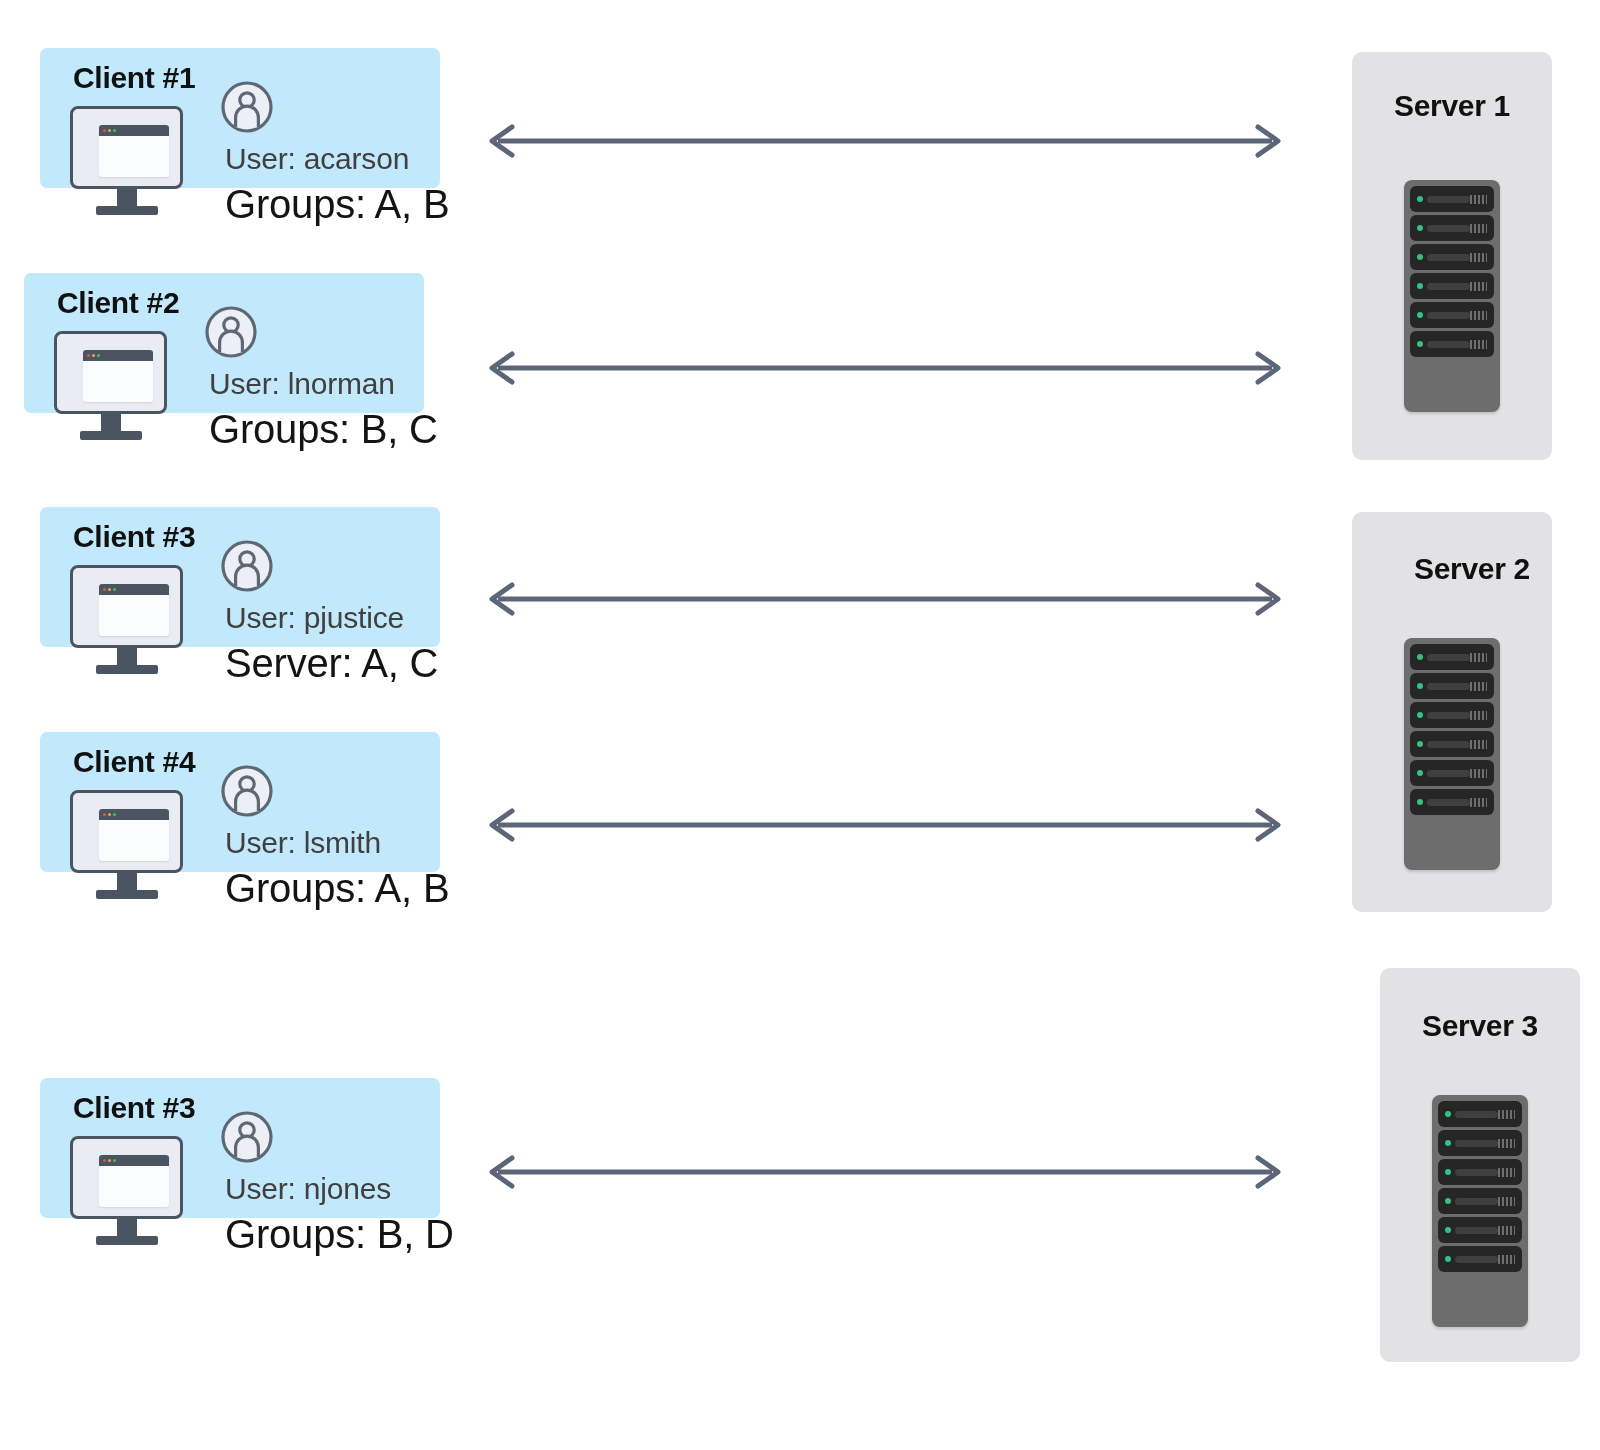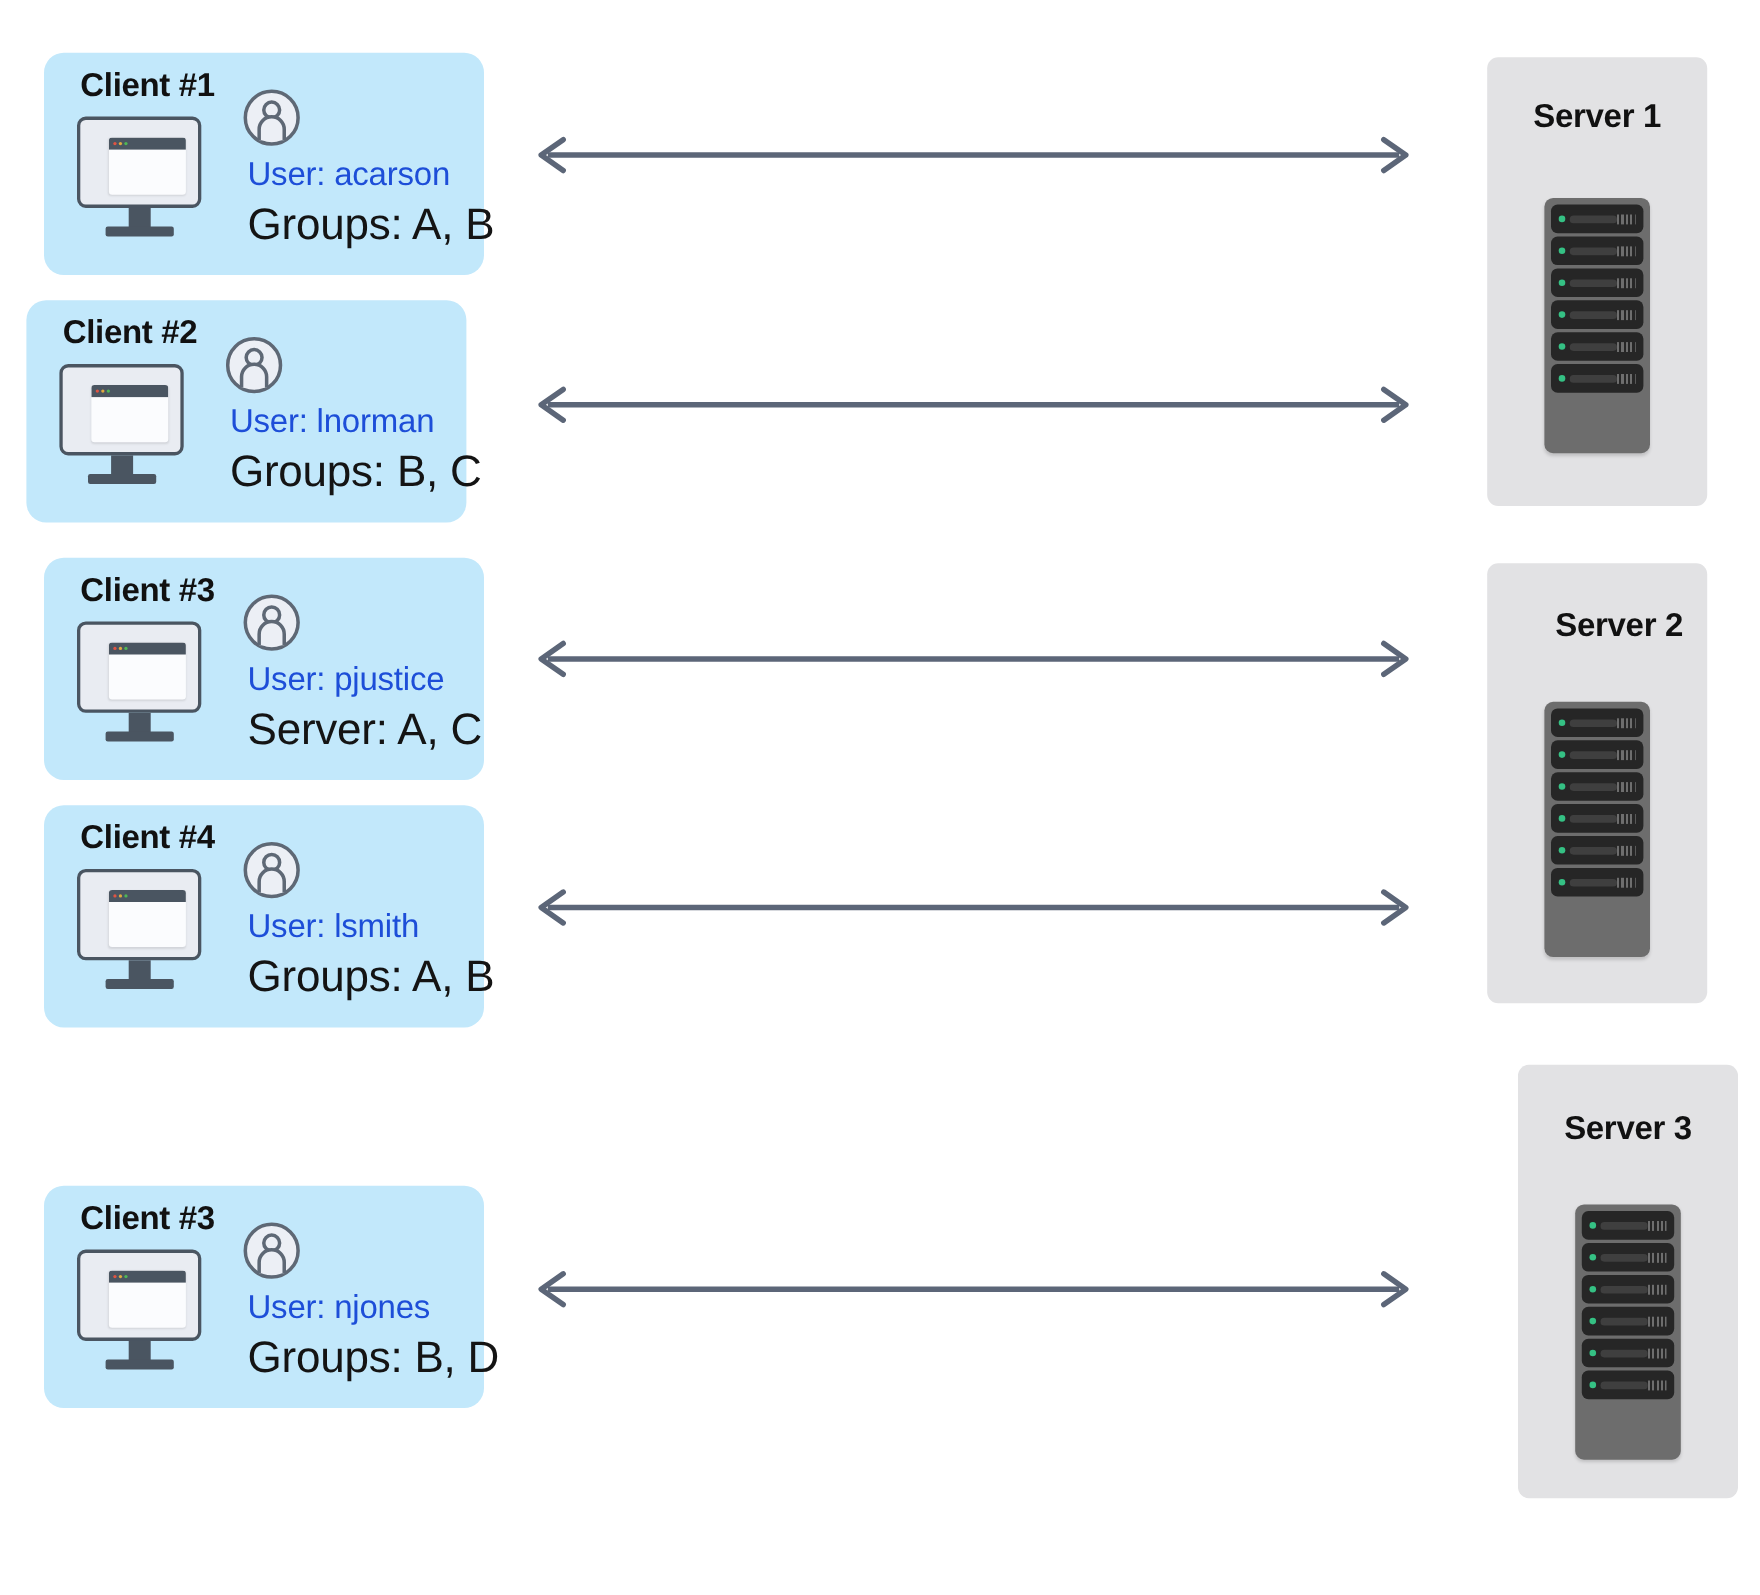--- a/index.html
+++ b/index.html
@@ -19,23 +19,23 @@
     position: absolute;
     left: 0; top: 0;
     width: 1600px;
     height: 1450px;
   }
 
   
   .client-card {
     position: absolute;
     width: 400px;
-    height: 202px;
+    height: 140px;
     background: #c2e8fb;
-    border-radius: 18px;
+    border-radius: 7px;
     box-sizing: border-box;
   }
   .client-title {
     position: absolute;
     left: 33px;
     top: 13px;
     font-size: 30px;
     font-weight: bold;
     color: #111111;
     letter-spacing: -0.3px;
@@ -114,21 +114,21 @@
     width: 54px;
     height: 54px;
   }
   .avatar svg { display: block; }
 
   .client-user {
     position: absolute;
     left: 185px;
     top: 94px;
     font-size: 30px;
-    color: #1d4ed8;
+    color: #404040;
     letter-spacing: -0.2px;
     white-space: nowrap;
   }
   .client-groups {
     position: absolute;
     left: 185px;
     top: 134px;
     font-size: 40px;
     color: #141414;
     letter-spacing: -0.2px;

